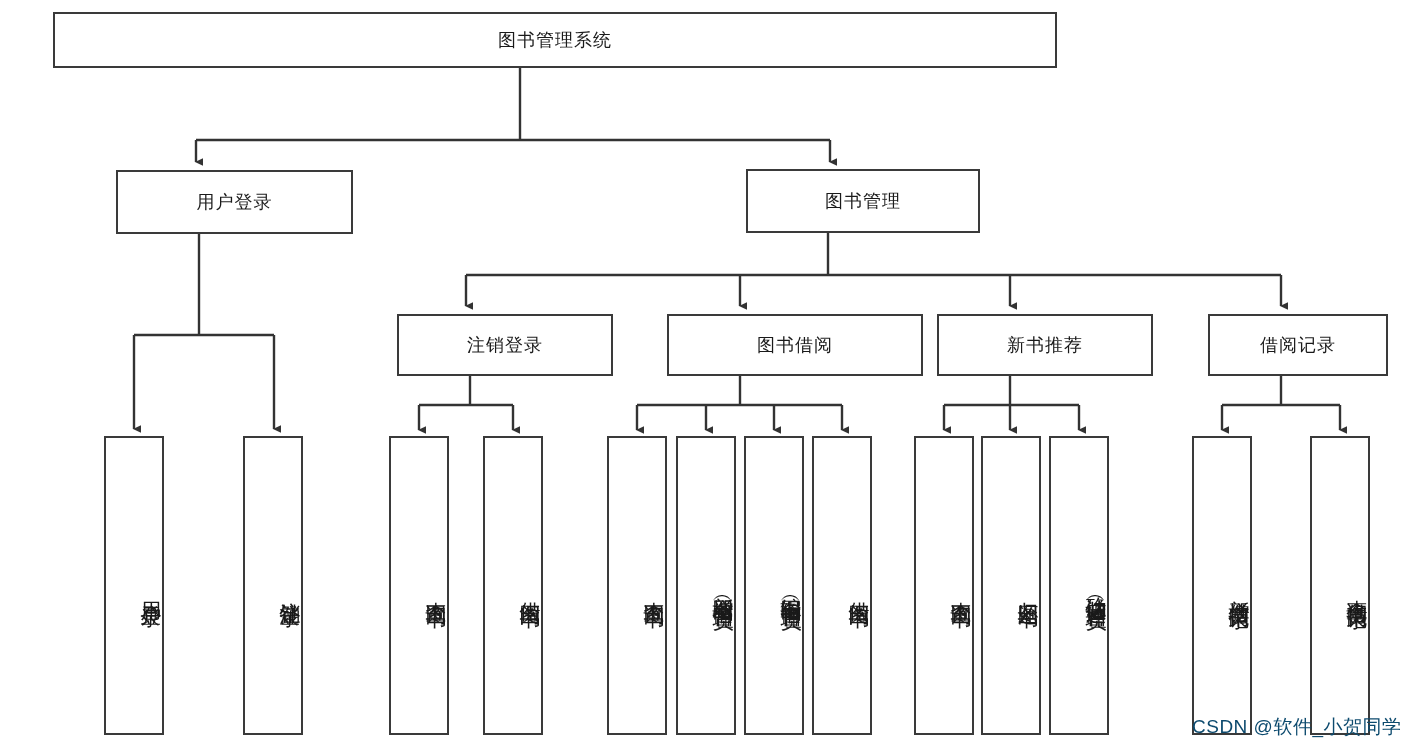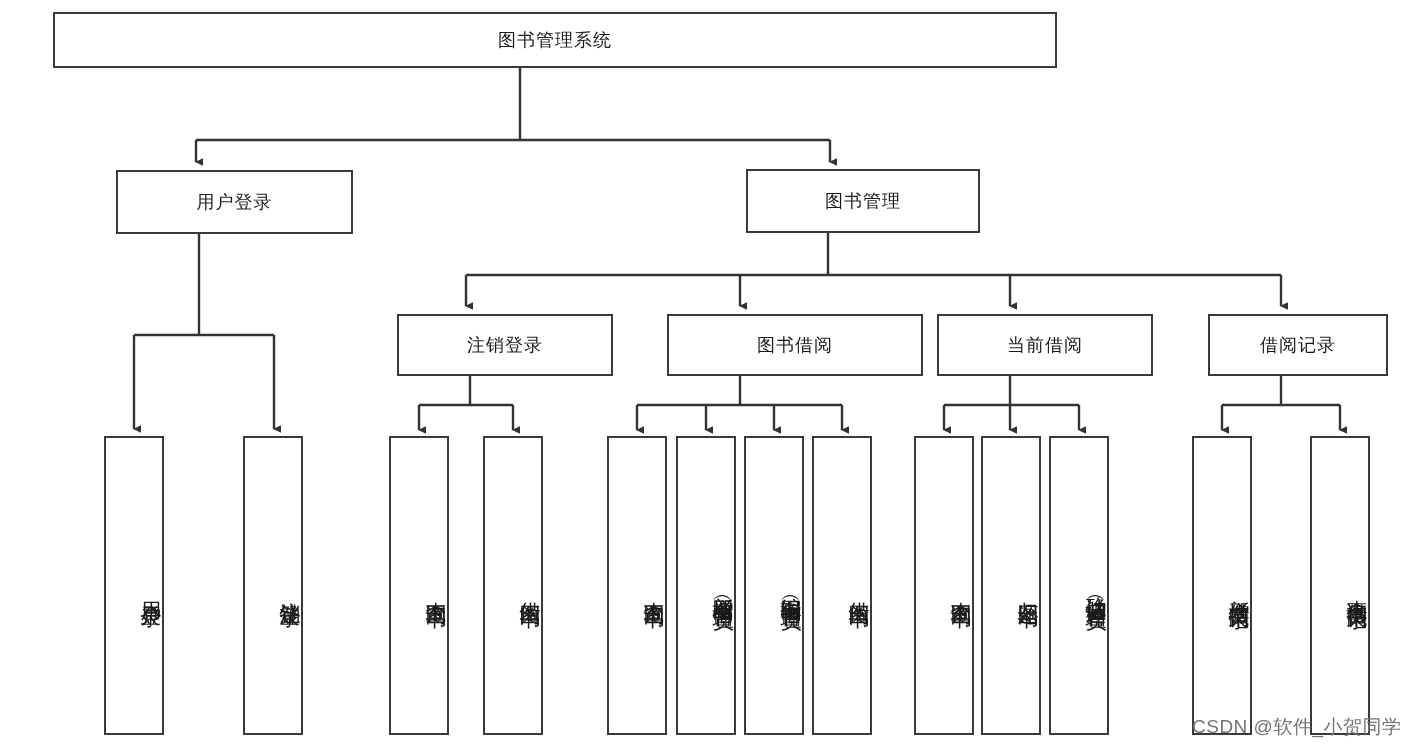--- a/index.html
+++ b/index.html
@@ -51,21 +51,21 @@
     line-height: 1.05;
   }
   .node.vert .lbl {
     writing-mode: vertical-rl;
     text-orientation: upright;
     white-space: nowrap;
   }
   .watermark {
     position: absolute;
     font-size: 19px;
-    color: #737373;
+    color: #0c4a6e;
     white-space: nowrap;
     letter-spacing: 0.5px;
   }
 </style>
 </head>
 <body>
 
 <div id="canvas">
 
   <svg id="edges" viewBox="0 0 1405 747">
@@ -129,21 +129,21 @@
     <span class="lbl">图书管理</span>
   </div>
 
   <div class="node horiz" style="left:362px; top:314px; width:216px; height:62px;">
     <span class="lbl">注销登录</span>
   </div>
   <div class="node horiz" style="left:632px; top:314px; width:256px; height:62px;">
     <span class="lbl">图书借阅</span>
   </div>
   <div class="node horiz" style="left:902px; top:314px; width:216px; height:62px;">
-    <span class="lbl">当前借阅</span>
+    <span class="lbl">新书推荐</span>
   </div>
   <div class="node horiz" style="left:1173px; top:314px; width:180px; height:62px;">
     <span class="lbl">借阅记录</span>
   </div>
 
   <div class="node vert" style="left:104px; top:436px; width:60px; height:299px;">
     <span class="lbl">用户登录</span>
   </div>
   <div class="node vert" style="left:243px; top:436px; width:60px; height:299px;">
     <span class="lbl">注销登录</span>

